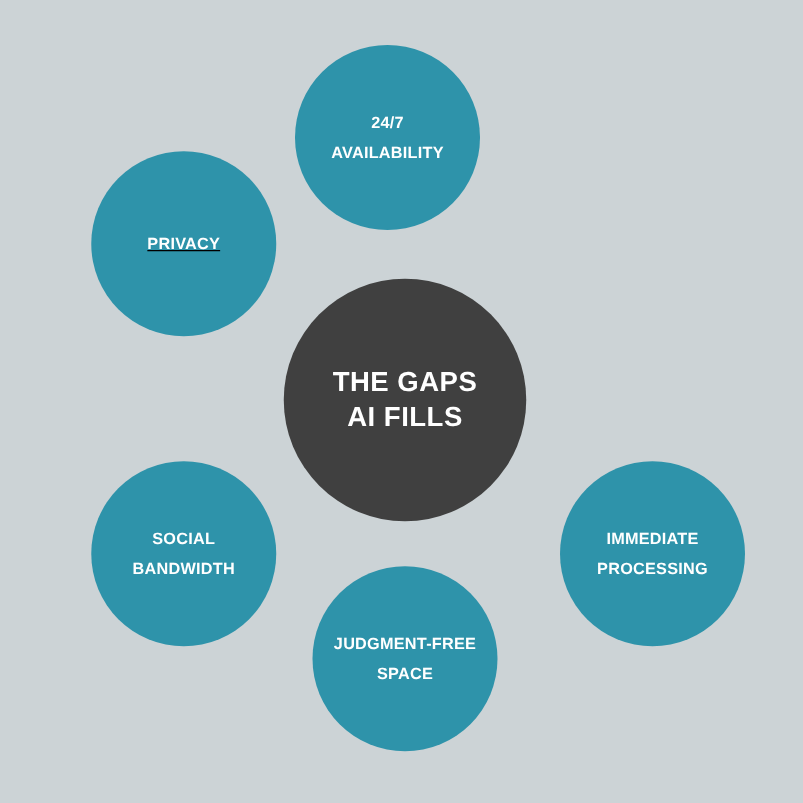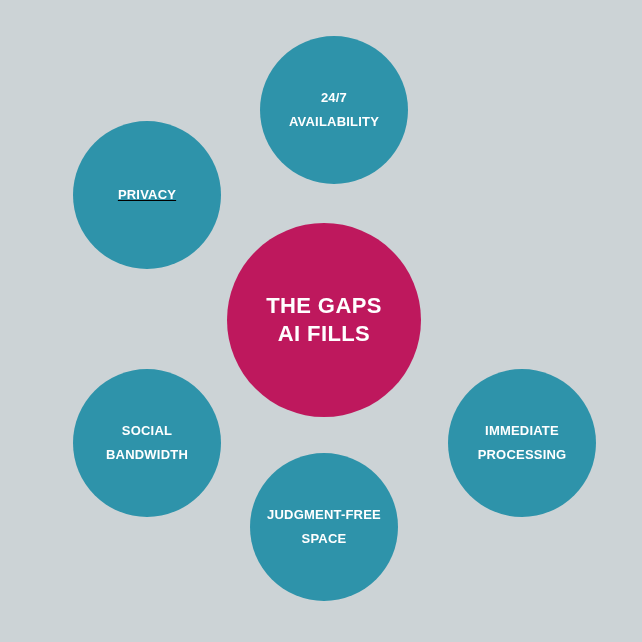--- a/index.html
+++ b/index.html
@@ -34,38 +34,38 @@
     letter-spacing: 0.2px;
     white-space: pre-line;
     display: block;
   }
   
   .hub {
     width: 194px;
     height: 194px;
     left: 227px;
     top: 223px;
-    background: #be185d;
+    background: #404040;
   }
   .hub .node-label {
     font-size: 22px;
     line-height: 28px;
     letter-spacing: 0.4px;
   }
   
   .satellite {
     width: 148px;
     height: 148px;
     background: #2e93aa;
   }
   .satellite .node-label {
     font-size: 13px;
     line-height: 24px;
   }
-  .pos-top          { left: 260px; top:  36px; }
+  .pos-top          { left: 236px; top:  36px; }
   .pos-top-right    { left: 428px; top: 121px; }
   .pos-bottom-right { left: 448px; top: 369px; }
   .pos-bottom       { left: 250px; top: 453px; }
   .pos-bottom-left  { left:  73px; top: 369px; }
   .pos-left         { left:  73px; top: 121px; text-decoration: underline; }
 </style>
 </head>
 <body>
 
 <div id="diagram-canvas">

